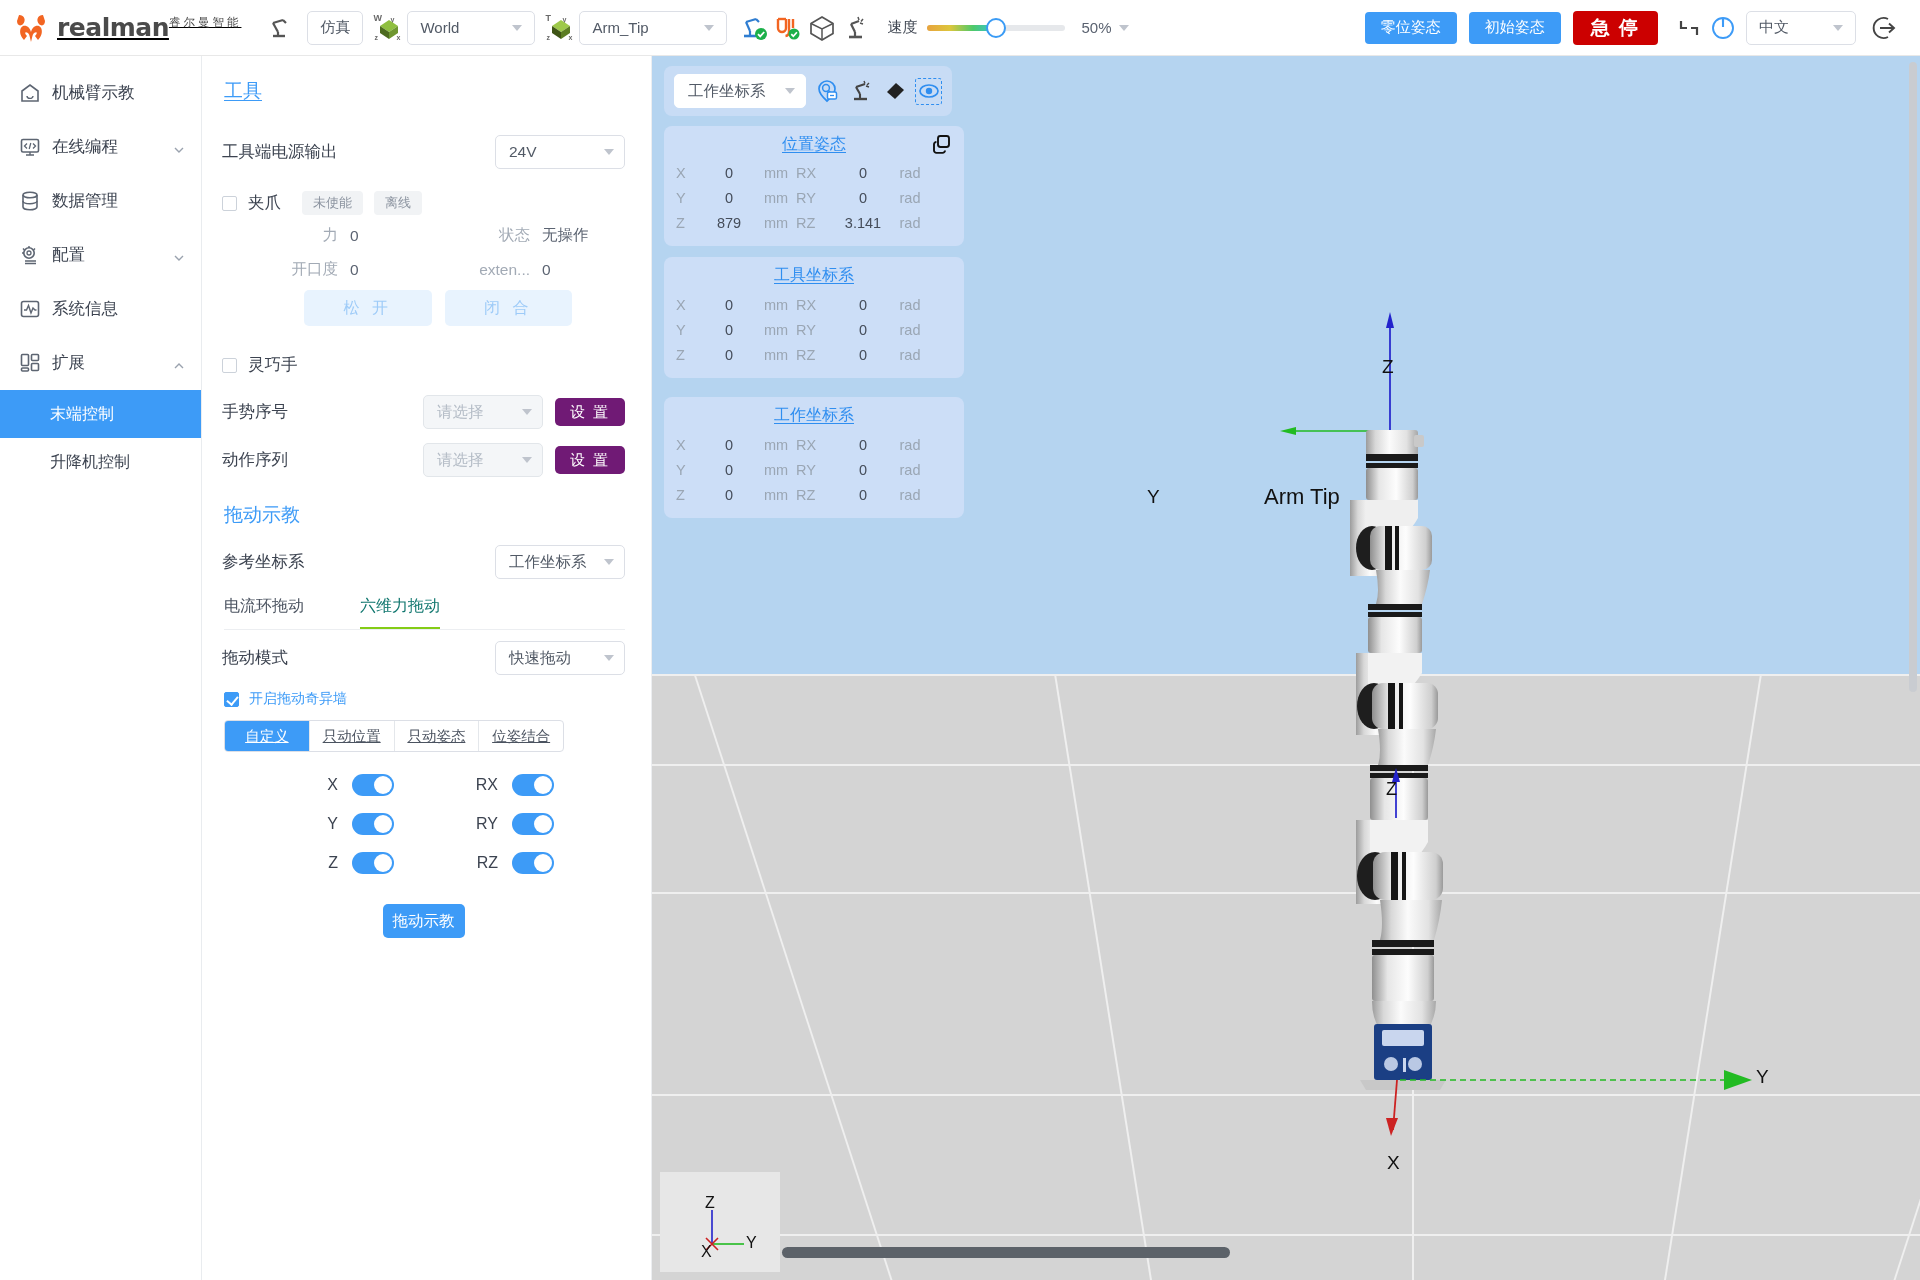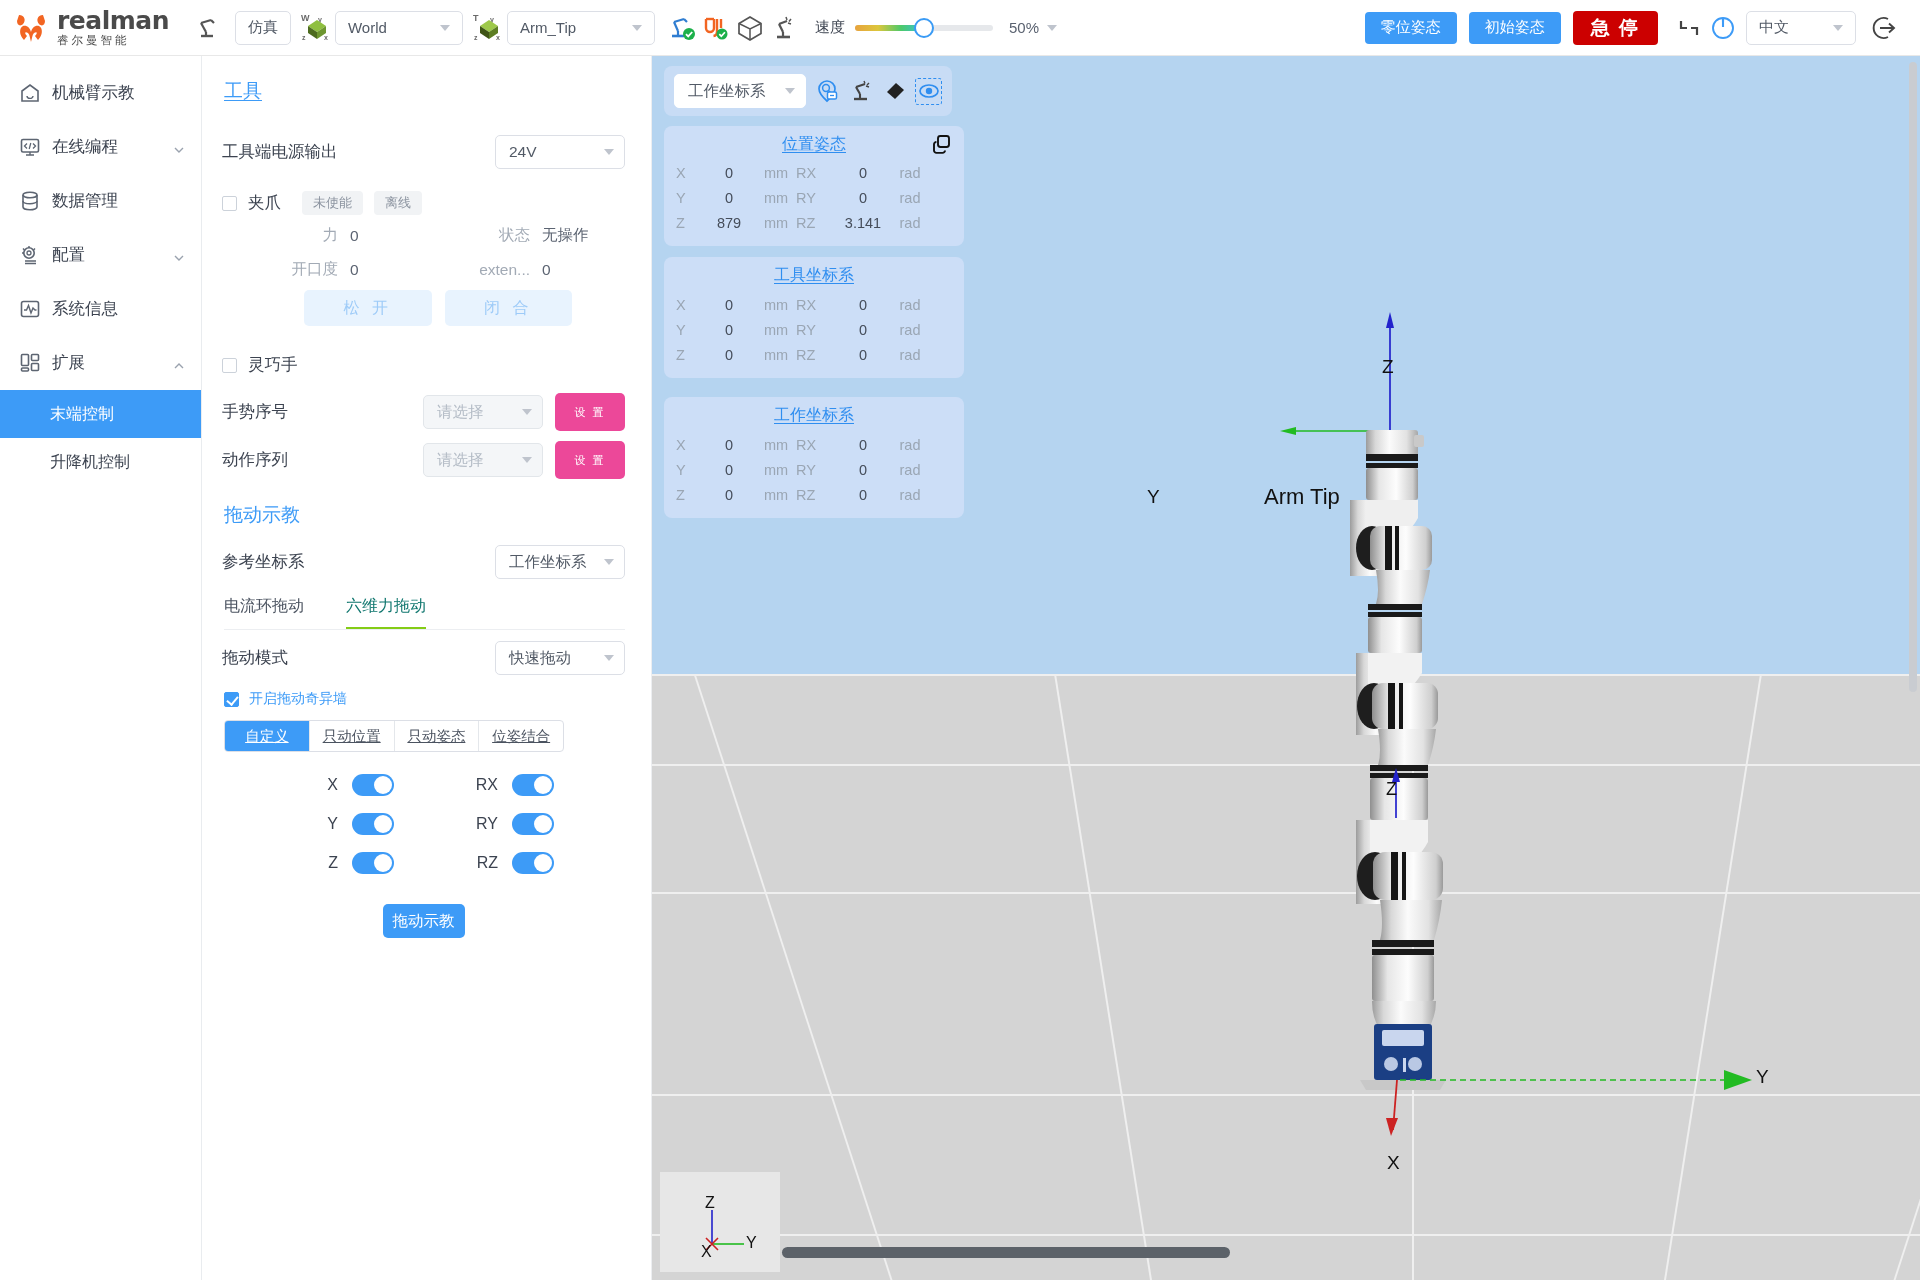--- a/index.html
+++ b/index.html
@@ -12,21 +12,21 @@
   #app { width: 1920px; height: 1280px; position: relative; display: flex; flex-direction: column; }
 
   
   .topbar {
     height: 56px; min-height: 56px; display: flex; align-items: center;
     border-bottom: 1px solid #e8e8e8; background: #fff; padding: 0 18px 0 14px;
     position: relative; z-index: 40;
   }
   .logo { display: flex; align-items: center; gap: 9px; margin-right: 22px; }
   .logo-mark { width: 34px; height: 32px; position: relative; flex: none; }
-  .logo-text { display: flex; flex-direction: column; line-height: 1; }
+  .logo-text { display: flex; flex-direction: row; line-height: 1; text-decoration: underline; }
   .logo-en { font-size: 25px; font-weight: 700; color: #4a4a4a; letter-spacing: -0.5px;
              font-family: "DejaVu Sans", sans-serif; }
   .logo-cn { font-size: 11.5px; color: #4a4a4a; letter-spacing: 3.0px; margin-top: 2px; }
 
   .tb-icon-btn { width: 34px; height: 34px; display: flex; align-items: center; justify-content: center;
                  cursor: pointer; flex: none; }
   .tb-sep { width: 10px; flex: none; }
 
   .pill {
     height: 34px; border: 1px solid #dcdfe6; border-radius: 5px; background: #fff;
@@ -100,25 +100,25 @@
          font-size: 13px; display: flex; align-items: center; flex: none; }
 
   .kv-grid { display: grid; grid-template-columns: 116px 84px 108px auto; row-gap: 13px; align-items: center;
              margin: 4px 0 6px 0; }
   .kv-k { font-size: 15.5px; color: #a2aab5; text-align: right; }
   .kv-v { font-size: 15.5px; color: #5c6472; text-align: left; padding-left: 12px; }
 
   .btn-soft { flex: 1 1 0; height: 36px; border-radius: 5px; background: #e8f3fe; color: #9ecbf8;
         font-size: 16px; letter-spacing: 4px; display: flex; align-items: center; justify-content: center;
         cursor: pointer; }
-  .btn-lt { height: 38px; width: 70px; border-radius: 5px; background: #ec4899; color: #fff;
-        font-size: 11px; letter-spacing: 2px; display: flex; align-items: center; justify-content: center;
+  .btn-lt { height: 28px; width: 70px; border-radius: 5px; background: #701a75; color: #fff;
+        font-size: 15px; letter-spacing: 2px; display: flex; align-items: center; justify-content: center;
         cursor: pointer; flex: none; }
 
-  .tabs { display: flex; gap: 42px; border-bottom: 1px solid #eceef1; margin: 14px 0 6px 2px; font-family: Liberation Mono, monospace; }
+  .tabs { display: flex; gap: 56px; border-bottom: 1px solid #eceef1; margin: 14px 0 6px 2px; font-family: Liberation Mono, monospace; }
   .tab { font-size: 16px; color: #4b5musings; padding-bottom: 10px; cursor: pointer; color: #4a5musings; }
   .tab { color: #4b5360; }
   .tab.active { color: #0f766e; border-bottom: 2px solid #84cc16; }
 
   .seg { display: flex; border: 1px solid #dcdfe6; border-radius: 4px; overflow: hidden;
          width: 340px; margin: 6px 0 0 2px; }
   .seg > div { flex: 1 1 0; height: 30px; display: flex; align-items: center; justify-content: center;
          font-size: 14.5px; color: #4b5360; cursor: pointer; border-left: 1px solid #e4e7eb; text-decoration: underline; }
   .seg > div:first-child { border-left: none; }
   .seg > div.on { background: #3d9bf7; color: #fff; }

